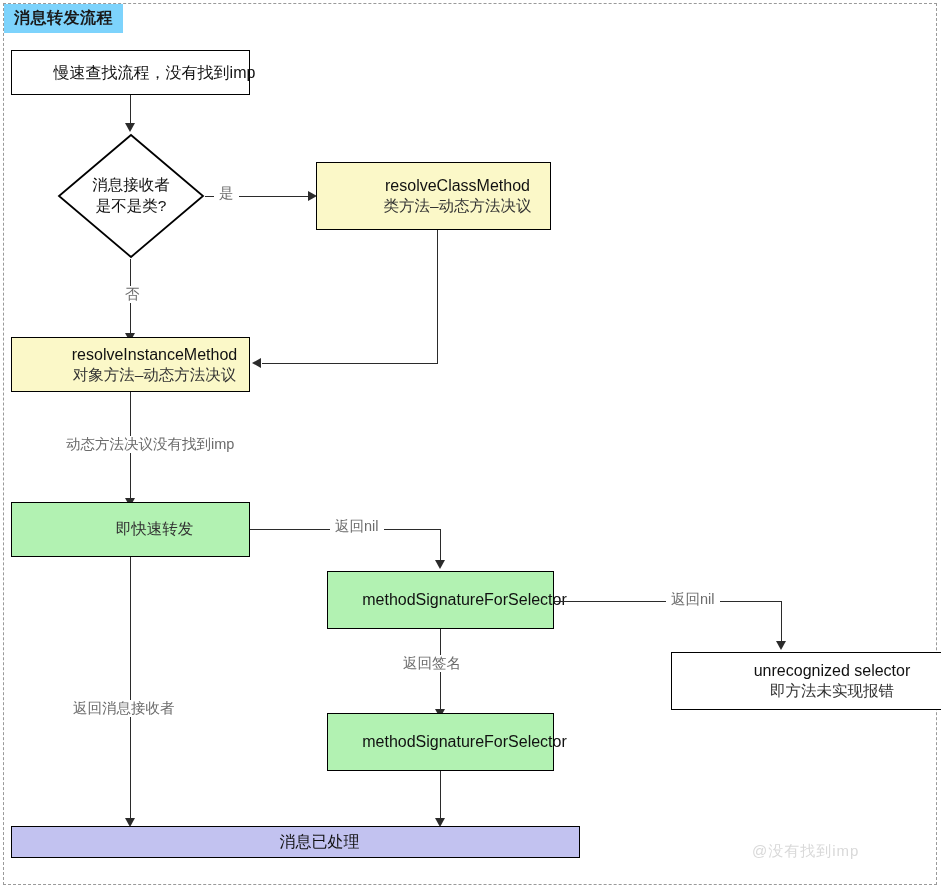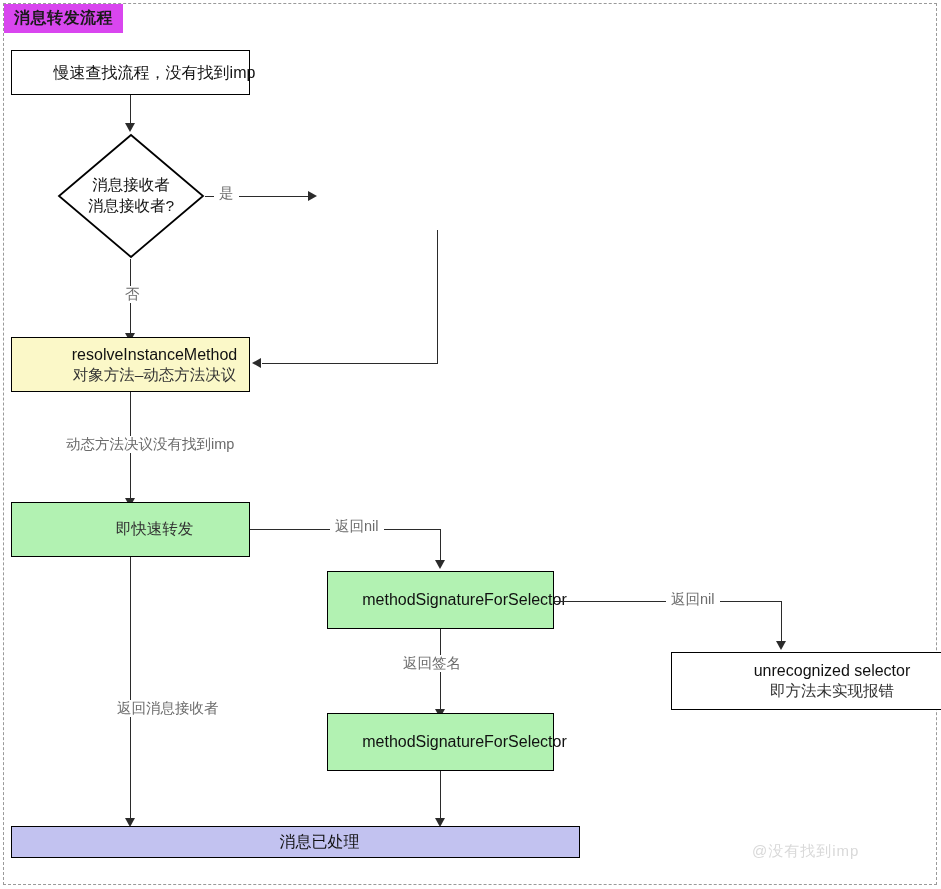--- a/index.html
+++ b/index.html
@@ -28,21 +28,21 @@
     height: 882px;
     border: 1px dashed #9a9a9a;
     box-sizing: border-box;
     pointer-events: none;
   }
   .title-badge {
     position: absolute;
     left: 4px;
     top: 4px;
     padding: 5px 10px 6px 10px;
-    background: #d946ef;
+    background: #7dd3fc;
     color: #1a1a1a;
     font-size: 16px;
     font-weight: bold;
     line-height: 1.1;
     letter-spacing: 0.5px;
     white-space: nowrap;
   }
   .node {
     position: absolute;
     box-sizing: border-box;
@@ -158,32 +158,36 @@
 
   <div class="vline" style="left:130px; top:95px; height:30px;"></div>
   <div class="arrow-down" style="left:125px; top:123px;"></div>
 
   <div class="diamond-wrap" style="left:57px; top:133px; width:148px; height:126px;">
     <svg class="diamond-shape" viewBox="0 0 148 126" preserveAspectRatio="none">
       <polygon points="74,2 146,63 74,124 2,63" fill="#ffffff" stroke="#000000" stroke-width="1.8"></polygon>
     </svg>
     <div class="diamond-label">
       <span>消息接收者</span>
-      <span>消息接收者?</span>
+      <span>是不是类?</span>
     </div>
   </div>
 
   <div class="hline" style="left:205px; top:196px; width:105px;"></div>
   <div class="arrow-right" style="left:308px; top:191px;"></div>
   <div class="edge-label" style="left:214px; top:185px;">是</div>
 
   <div class="vline" style="left:130px; top:259px; height:76px;"></div>
   <div class="arrow-down" style="left:125px; top:333px;"></div>
   <div class="edge-label" style="left:120px; top:286px;">否</div>
 
+  <div class="node n-yellow" style="left:316px; top:162px; width:235px; height:68px;">
+    <span class="line1">resolveClassMethod</span>
+    <span class="line2">类方法–动态方法决议</span>
+  </div>
 
   <div class="vline" style="left:437px; top:230px; height:134px;"></div>
   <div class="hline" style="left:262px; top:363px; width:176px;"></div>
   <div class="arrow-left" style="left:252px; top:358px;"></div>
 
   <div class="node n-yellow" style="left:11px; top:337px; width:239px; height:55px;">
     <span class="line1">resolveInstanceMethod</span>
     <span class="line2">对象方法–动态方法决议</span>
   </div>
 
@@ -195,21 +199,21 @@
     <span class="line2">即快速转发</span>
   </div>
 
   <div class="hline" style="left:250px; top:529px; width:191px;"></div>
   <div class="vline" style="left:440px; top:529px; height:34px;"></div>
   <div class="arrow-down" style="left:435px; top:560px;"></div>
   <div class="edge-label" style="left:330px; top:518px;">返回nil</div>
 
   <div class="vline" style="left:130px; top:557px; height:265px;"></div>
   <div class="arrow-down" style="left:125px; top:818px;"></div>
-  <div class="edge-label" style="left:68px; top:700px;margin-left:44px;">返回消息接收者</div>
+  <div class="edge-label" style="left:68px; top:700px;">返回消息接收者</div>
 
   <div class="node n-green" style="left:327px; top:571px; width:227px; height:58px;">
     <span class="line1">methodSignatureForSelector</span>
   </div>
 
   <div class="hline" style="left:554px; top:601px; width:228px;"></div>
   <div class="vline" style="left:781px; top:601px; height:43px;"></div>
   <div class="arrow-down" style="left:776px; top:641px;"></div>
   <div class="edge-label" style="left:666px; top:591px;">返回nil</div>
 

